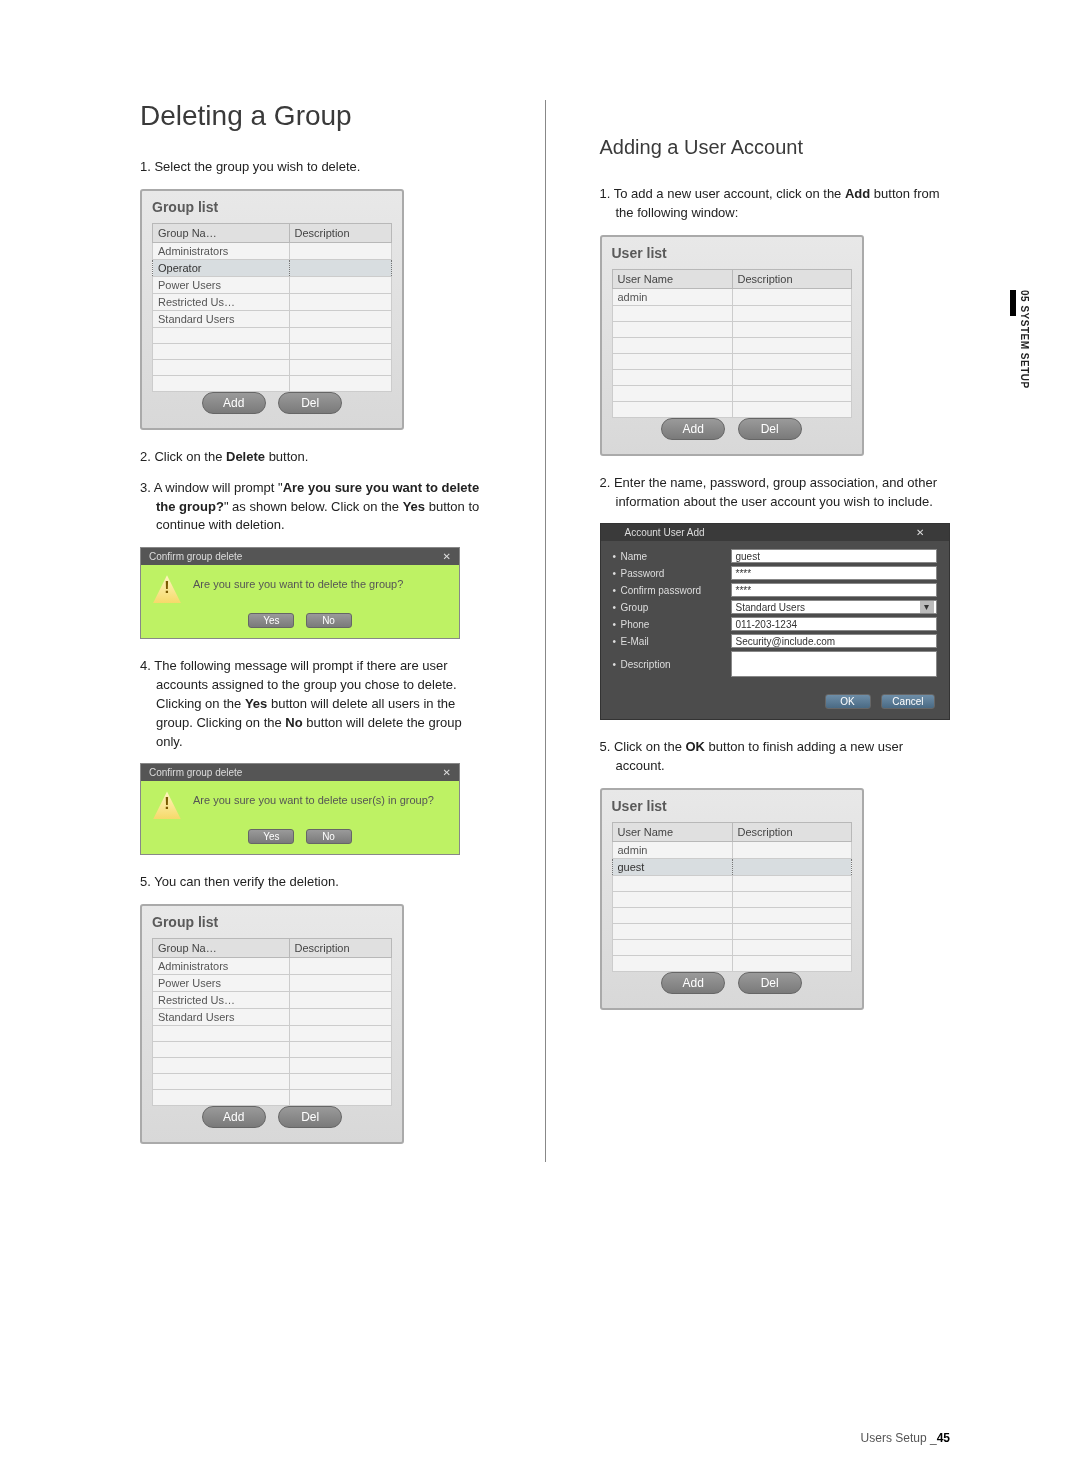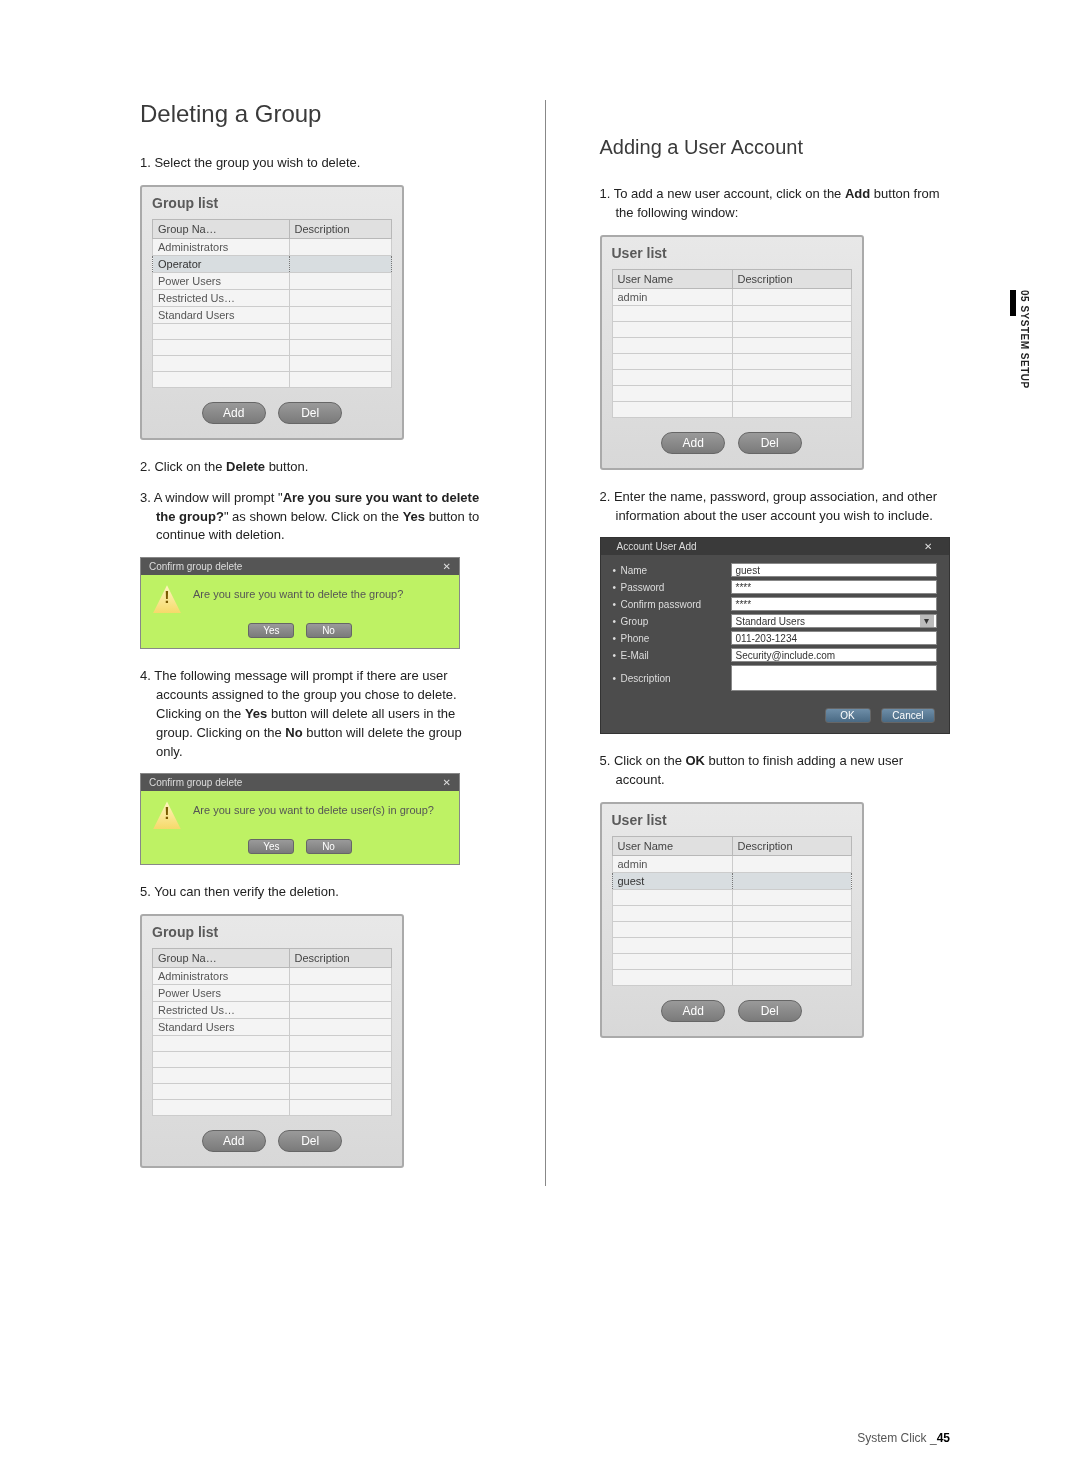--- a/index.html
+++ b/index.html
@@ -16,21 +16,21 @@
     display: flex;
     gap: 50px;
   }
   .col { flex: 1; }
   .divider {
     width: 1px;
     background: #888;
     margin: 0 4px;
   }
   h2.section {
-    font-size: 24px;
+    font-size: 28px;
     font-weight: 400;
     color: #3a3a3a;
     margin-bottom: 26px;
   }
   h2.section-bold {
     font-size: 20px;
     font-weight: 400;
     color: #3a3a3a;
     margin-bottom: 26px;
     margin-top: 36px;
@@ -74,21 +74,20 @@
   }
   table.list td {
     border: 1px solid #ccc;
     padding: 2px 5px;
     height: 16px;
     color: #555;
   }
   tr.selected td { background: #d8dde0; color:#333; border: 1px dotted #777; }
   .btnrow {
     text-align: center;
-    margin-top: 14px;
   }
   .btn {
     display: inline-block;
     min-width: 64px;
     padding: 3px 16px;
     background: linear-gradient(#9a9a9a, #7a7a7a);
     border: 1px solid #666;
     border-radius: 12px;
     color: #fff;
     font-size: 12px;
@@ -145,21 +144,21 @@
   .form-dialog {
     width: 350px;
     background: #4c4c4c;
     border: 1px solid #333;
     margin: 6px 0 18px 0;
     color: #ddd;
     font-size: 10px;
   }
   .form-title {
     background: #3a3a3a;
-    padding: 3px 16px;
+    padding: 3px 24px;
     display: flex;
     justify-content: space-between;
     font-size: 10px;
   }
   .form-body { padding: 8px 12px; }
   .form-row { display: flex; align-items: center; margin-bottom: 3px; }
   .form-row .lbl { width: 110px; }
   .form-row .bullet { width: 8px; }
   .form-row .val {
     flex: 1;
@@ -526,14 +525,14 @@
       </div>
     </div>
   </div>
 </div>
 
 <div class="side-tab">
   <span>05 SYSTEM SETUP</span><br><span class="bar"></span>
 </div>
 
 <div class="footer">
-  <span>System Click _</span><span class="pagenum">45</span>
+  <span>Users Setup _</span><span class="pagenum">45</span>
 </div>
 
 </body></html>

